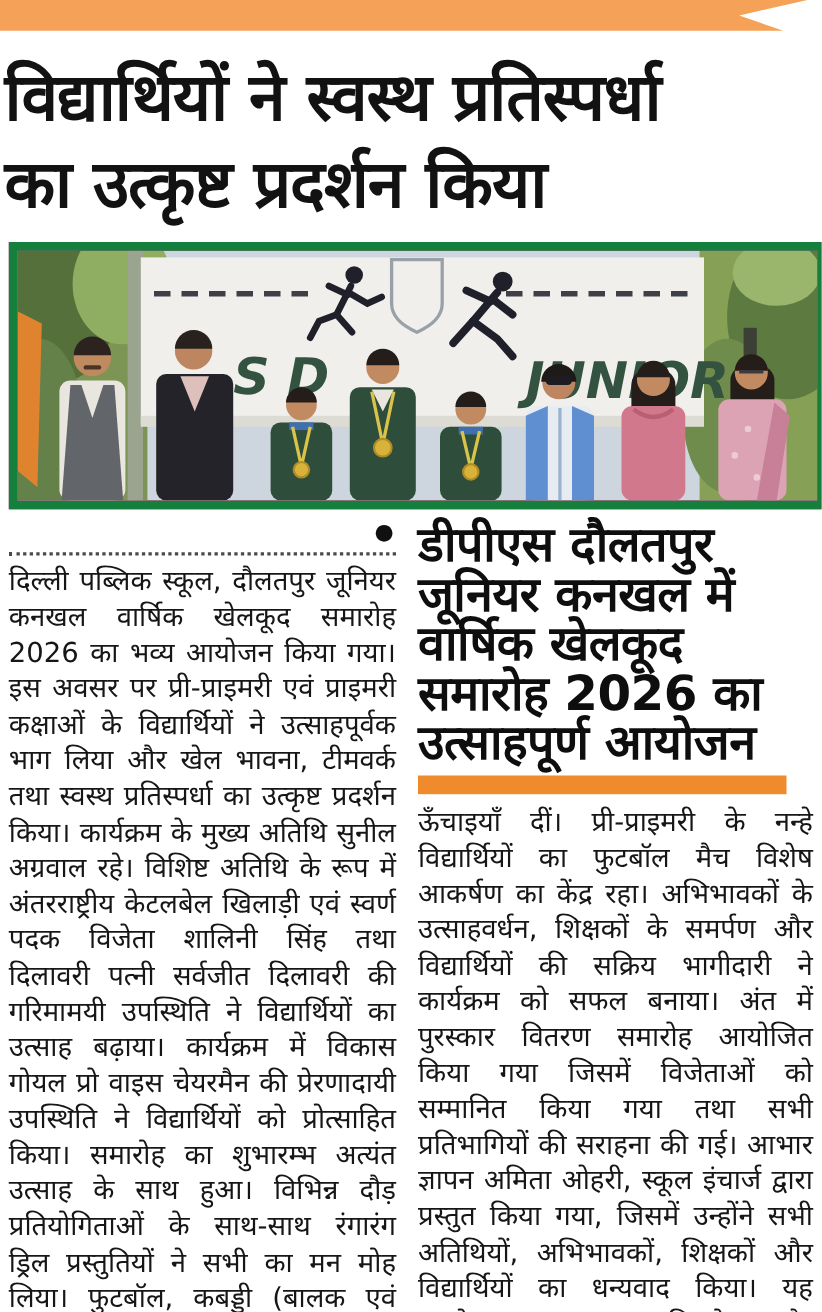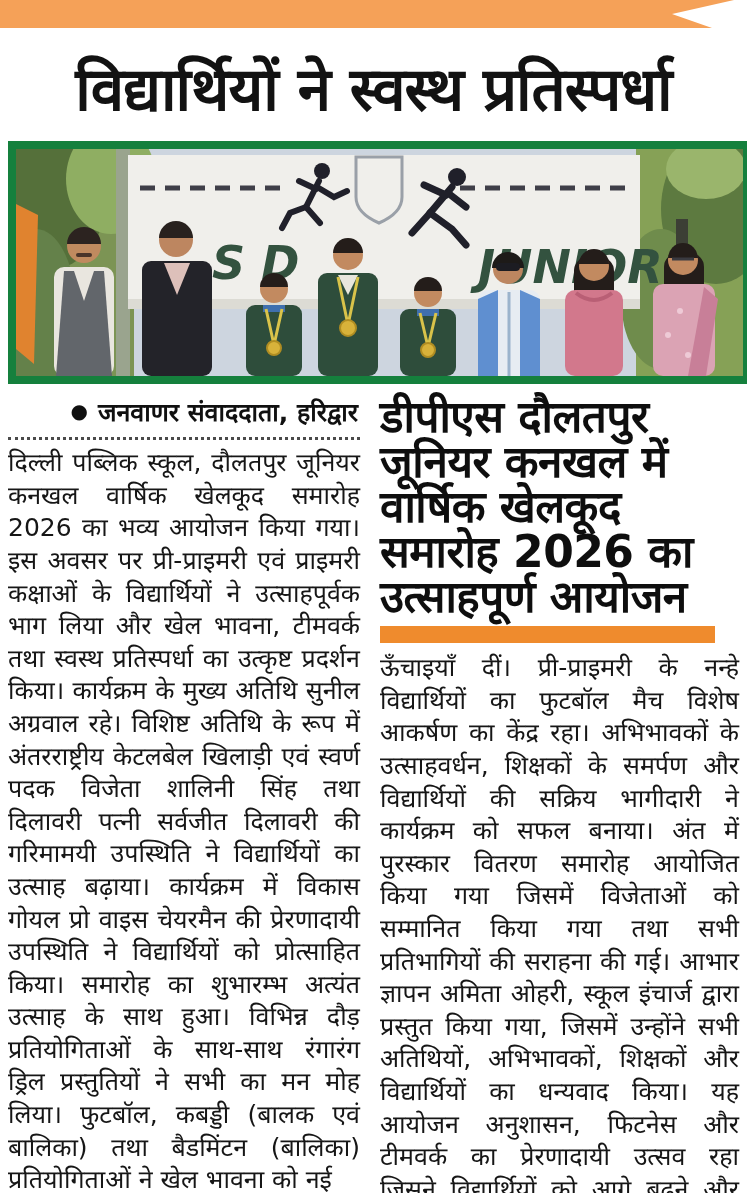--- a/index.html
+++ b/index.html
@@ -7,21 +7,20 @@
     position:relative;
     width:747px;height:1193px;
     background:#ffffff;
     overflow:hidden;
     font-family:"DejaVu Sans",sans-serif;
     color:#141414;
   }
   .ribbon{display:block;width:747px;height:30px;}
   .headline{
     margin:20px 4px 6px;
-    text-align:center;
     font-size:60px;
     font-weight:700;
     line-height:1.32;
     letter-spacing:-1px;
     color:#121212;
   }
   .headline .hl-line{white-space:nowrap;}
   .photo-frame{
     margin:20px 8px 8px;
     border:8px solid #15803d;
@@ -77,20 +76,21 @@
 <body>
 
 <div class="page">
 
   <svg class="ribbon" viewBox="0 0 747 30" aria-hidden="true">
     <polygon points="0,0 734,0 672,14 712,28 0,28" fill="#f5a158"></polygon>
   </svg>
 
   <h1 class="headline">
     <div class="hl-line">विद्यार्थियों ने स्वस्थ प्रतिस्पर्धा</div>
+    <div class="hl-line">का उत्कृष्ट प्रदर्शन किया</div>
   </h1>
 
   <figure class="photo-frame" style="margin-top:12px">
     <svg viewBox="0 0 727 227" width="727" height="227">
 
       <rect x="0" y="0" width="727" height="227" fill="#cdd5df"></rect>
 
       <g>
         <rect x="0" y="0" width="118" height="227" fill="#7c9454"></rect>
         <ellipse cx="35" cy="50" rx="55" ry="70" fill="#55703a"></ellipse>
@@ -215,21 +215,20 @@
         </g>
       </g>
     </svg>
   </figure>
 
   <div class="columns">
 
     <div class="col-left">
       <div class="byline">
         <span class="byline-bullet">●</span>
-        <span>जनवाणर संवाददाता, हरिद्वार</span>
       </div>
       <p class="body-text">दिल्ली पब्लिक स्कूल, दौलतपुर जूनियर कनखल वार्षिक खेलकूद समारोह 2026 का भव्य आयोजन किया गया। इस अवसर पर प्री-प्राइमरी एवं प्राइमरी कक्षाओं के विद्यार्थियों ने उत्साहपूर्वक भाग लिया और खेल भावना, टीमवर्क तथा स्वस्थ प्रतिस्पर्धा का उत्कृष्ट प्रदर्शन किया। कार्यक्रम के मुख्य अतिथि सुनील अग्रवाल रहे। विशिष्ट अतिथि के रूप में अंतरराष्ट्रीय केटलबेल खिलाड़ी एवं स्वर्ण पदक विजेता शालिनी सिंह तथा दिलावरी पत्नी सर्वजीत दिलावरी की गरिमामयी उपस्थिति ने विद्यार्थियों का उत्साह बढ़ाया। कार्यक्रम में विकास गोयल प्रो वाइस चेयरमैन की प्रेरणादायी उपस्थिति ने विद्यार्थियों को प्रोत्साहित किया। समारोह का शुभारम्भ अत्यंत उत्साह के साथ हुआ। विभिन्न दौड़ प्रतियोगिताओं के साथ-साथ रंगारंग ड्रिल प्रस्तुतियों ने सभी का मन मोह लिया। फुटबॉल, कबड्डी (बालक एवं बालिका) तथा बैडमिंटन (बालिका) प्रतियोगिताओं ने खेल भावना को नई</p>
     </div>
 
     <div class="col-right">
       <div class="subhead">डीपीएस दौलतपुर जूनियर कनखल में वार्षिक खेलकूद समारोह 2026 का उत्साहपूर्ण आयोजन</div>
       <div class="subhead-bar" style="background-color: rgb(239, 139, 45);"></div>
       <p class="body-text" style="margin-top:3px">ऊँचाइयाँ दीं। प्री-प्राइमरी के नन्हे विद्यार्थियों का फुटबॉल मैच विशेष आकर्षण का केंद्र रहा। अभिभावकों के उत्साहवर्धन, शिक्षकों के समर्पण और विद्यार्थियों की सक्रिय भागीदारी ने कार्यक्रम को सफल बनाया। अंत में पुरस्कार वितरण समारोह आयोजित किया गया जिसमें विजेताओं को सम्मानित किया गया तथा सभी प्रतिभागियों की सराहना की गई। आभार ज्ञापन अमिता ओहरी, स्कूल इंचार्ज द्वारा प्रस्तुत किया गया, जिसमें उन्होंने सभी अतिथियों, अभिभावकों, शिक्षकों और विद्यार्थियों का धन्यवाद किया। यह आयोजन अनुशासन, फिटनेस और टीमवर्क का प्रेरणादायी उत्सव रहा जिसने विद्यार्थियों को आगे बढ़ने और निष्पक्ष खेल की भावना को अपनाने के लिए प्रेरित किया।</p>
     </div>
 

